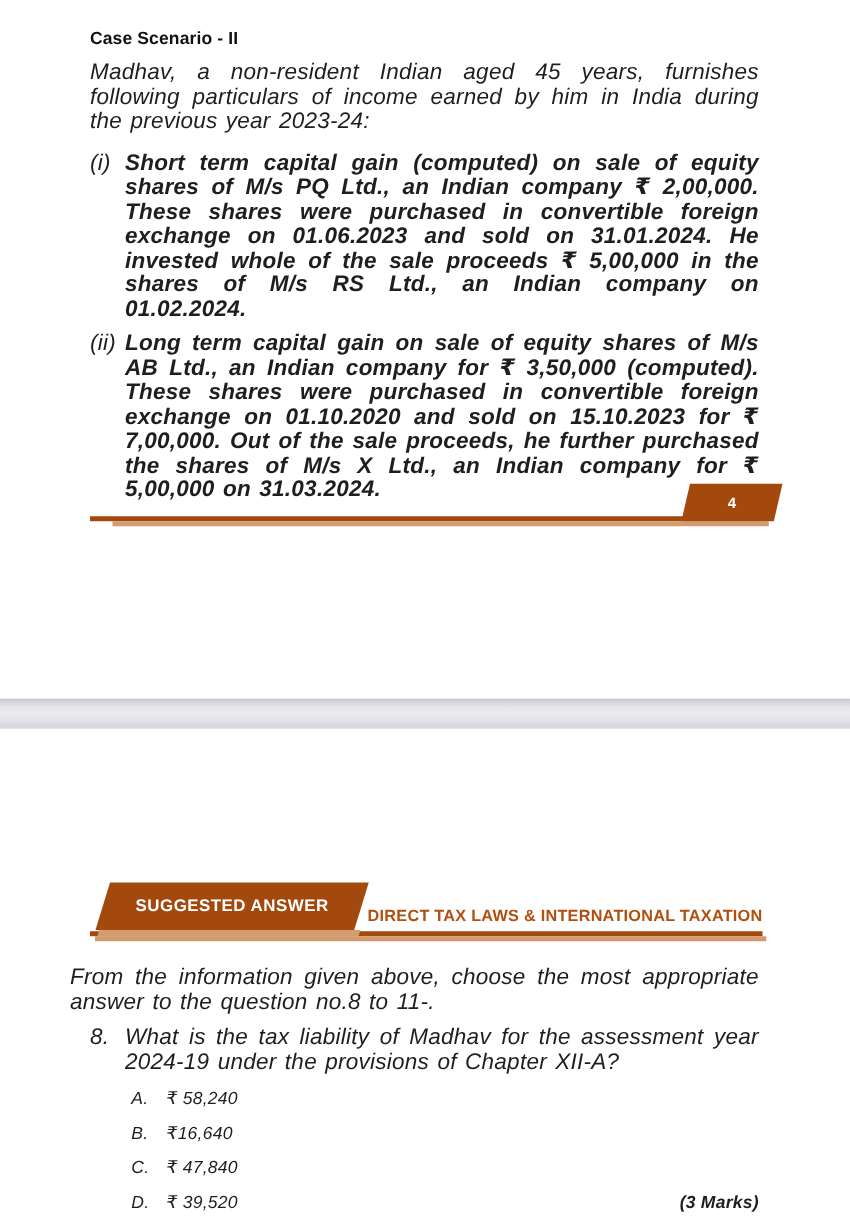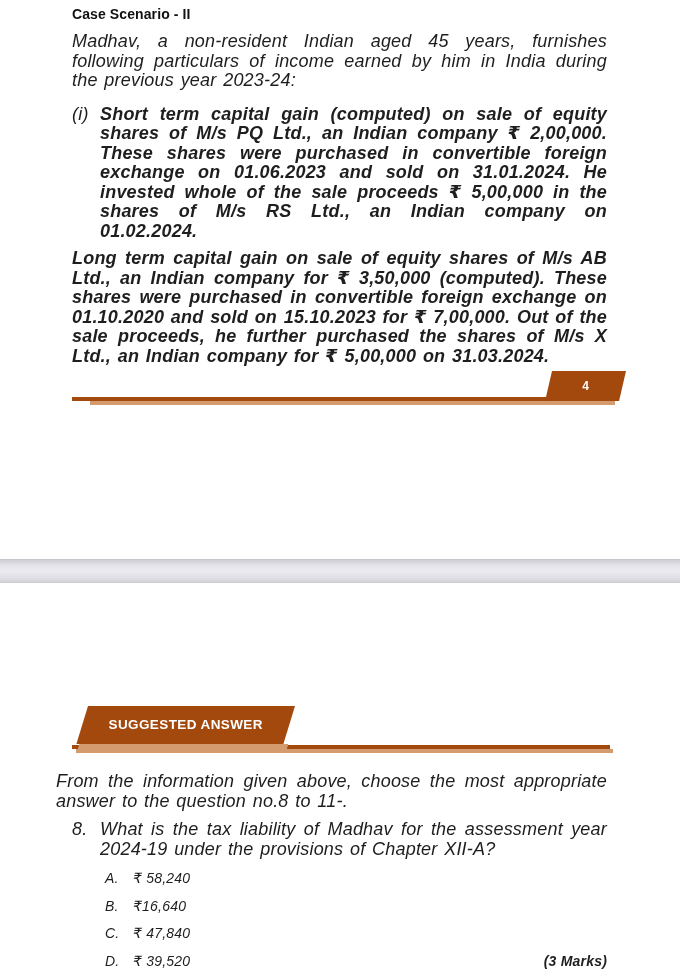--- a/index.html
+++ b/index.html
@@ -10,21 +10,21 @@
   }
   *{box-sizing:border-box;}
   html,body{margin:0;padding:0;}
   body{
     width:680px;height:976px;position:relative;background:#ffffff;
     font-family:"Liberation Sans","DejaVu Sans",sans-serif;
     color:var(--ink);
     overflow:hidden;
   }
   .page{position:absolute;left:0;right:0;background:#fff;}
-  .page-1{top:0;height:559px;}
+  .page-1{top:16px;height:559px;}
   .separator{
     position:absolute;top:559px;left:0;right:0;height:24px;
     background:linear-gradient(180deg,#cfcfd6 0%,#e3e3e9 25%,#ebebf0 50%,#e0e0e6 78%,#d4d4da 100%);
     border-top:1px solid #c6c6cc;border-bottom:1px solid #cdcdd2;
   }
   .page-2{top:583px;height:393px;}
 
   
   .content{padding:4px 73px 0 72px;}
   .case-heading{
@@ -98,39 +98,41 @@
 <section class="page page-1">
   <div class="content">
     <h1 class="case-heading">Case Scenario - II</h1>
     <p class="body-italic intro">Madhav, a non-resident Indian aged 45 years, furnishes following particulars of income earned by him in India during the previous year 2023-24:</p>
 
     <div class="li body-italic">
       <span class="marker">(i)</span>
       <span class="litext">Short term capital gain (computed) on sale of equity shares of M/s PQ Ltd., an Indian company ₹ 2,00,000. These shares were purchased in convertible foreign exchange on 01.06.2023 and sold on 31.01.2024. He invested whole of the sale proceeds ₹ 5,00,000 in the shares of M/s RS Ltd., an Indian company on 01.02.2024.</span>
     </div>
     <div class="li body-italic">
+      <span class="marker">(ii)</span>
       <span class="litext">Long term capital gain on sale of equity shares of M/s AB Ltd., an Indian company for ₹ 3,50,000 (computed). These shares were purchased in convertible foreign exchange on 01.10.2020 and sold on 15.10.2023 for ₹ 7,00,000. Out of the sale proceeds, he further purchased the shares of M/s X Ltd., an Indian company for ₹ 5,00,000 on 31.03.2024.</span>
     </div>
   </div>
 
   <div class="footer">
     <div class="rule-dark"></div>
     <div class="rule-light"></div>
     <div class="page-badge">
       <span class="badge-num">4</span>
     </div>
   </div>
 </section>
 
 <div class="separator"></div>
 
 <section class="page page-2">
   <div class="band">
     <span class="band-label">SUGGESTED ANSWER</span>
   </div>
+  <div class="doc-title">DIRECT TAX LAWS &amp; INTERNATIONAL TAXATION</div>
   <div class="hrule-dark"></div>
   <div class="hrule-light"></div>
 
   <p class="body-italic p2-intro">From the information given above, choose the most appropriate answer to the question no.8 to 11-.</p>
 
   <div class="question body-italic">
     <span class="qnum">8.</span>
     <span class="qtext">What is the tax liability of Madhav for the assessment year 2024-19 under the provisions of Chapter XII-A?</span>
   </div>
 

